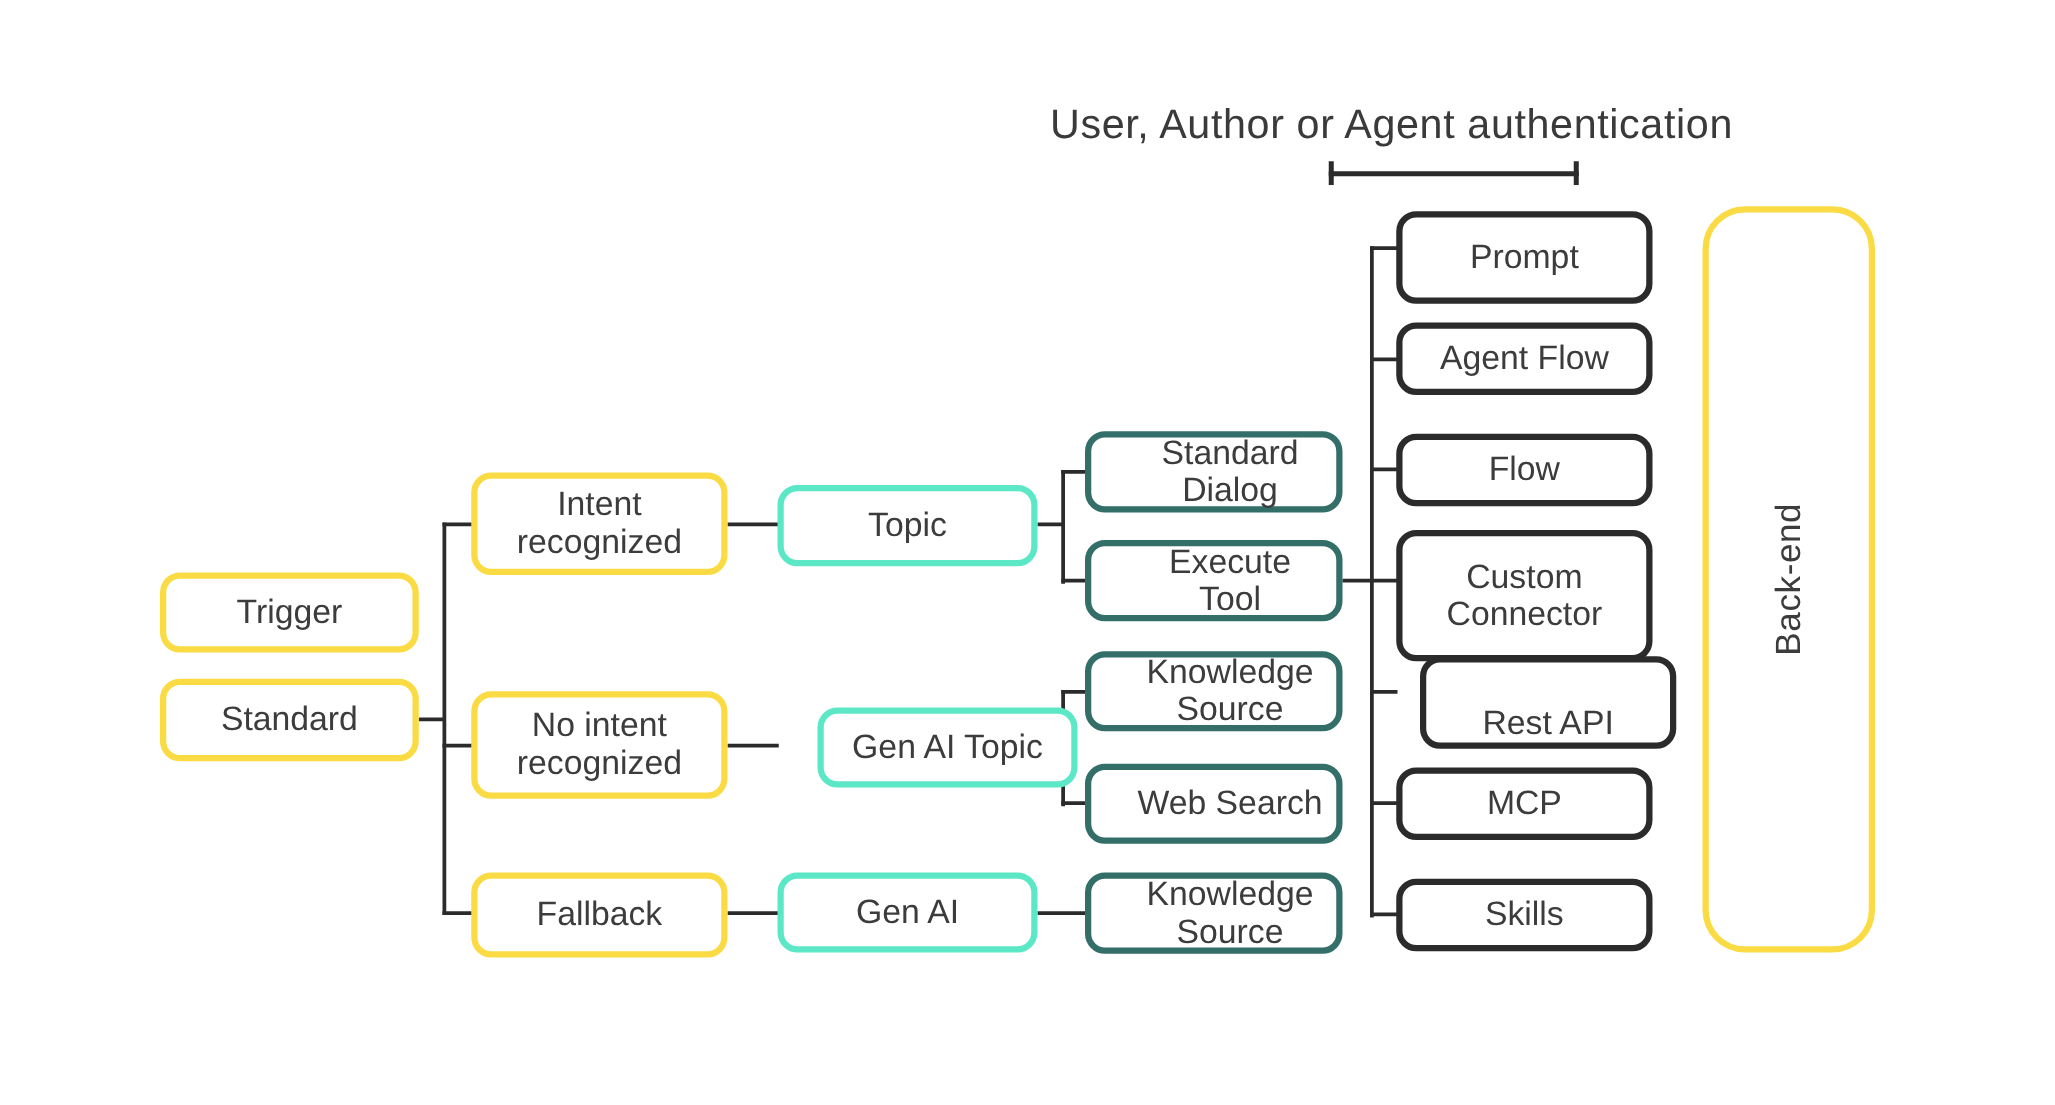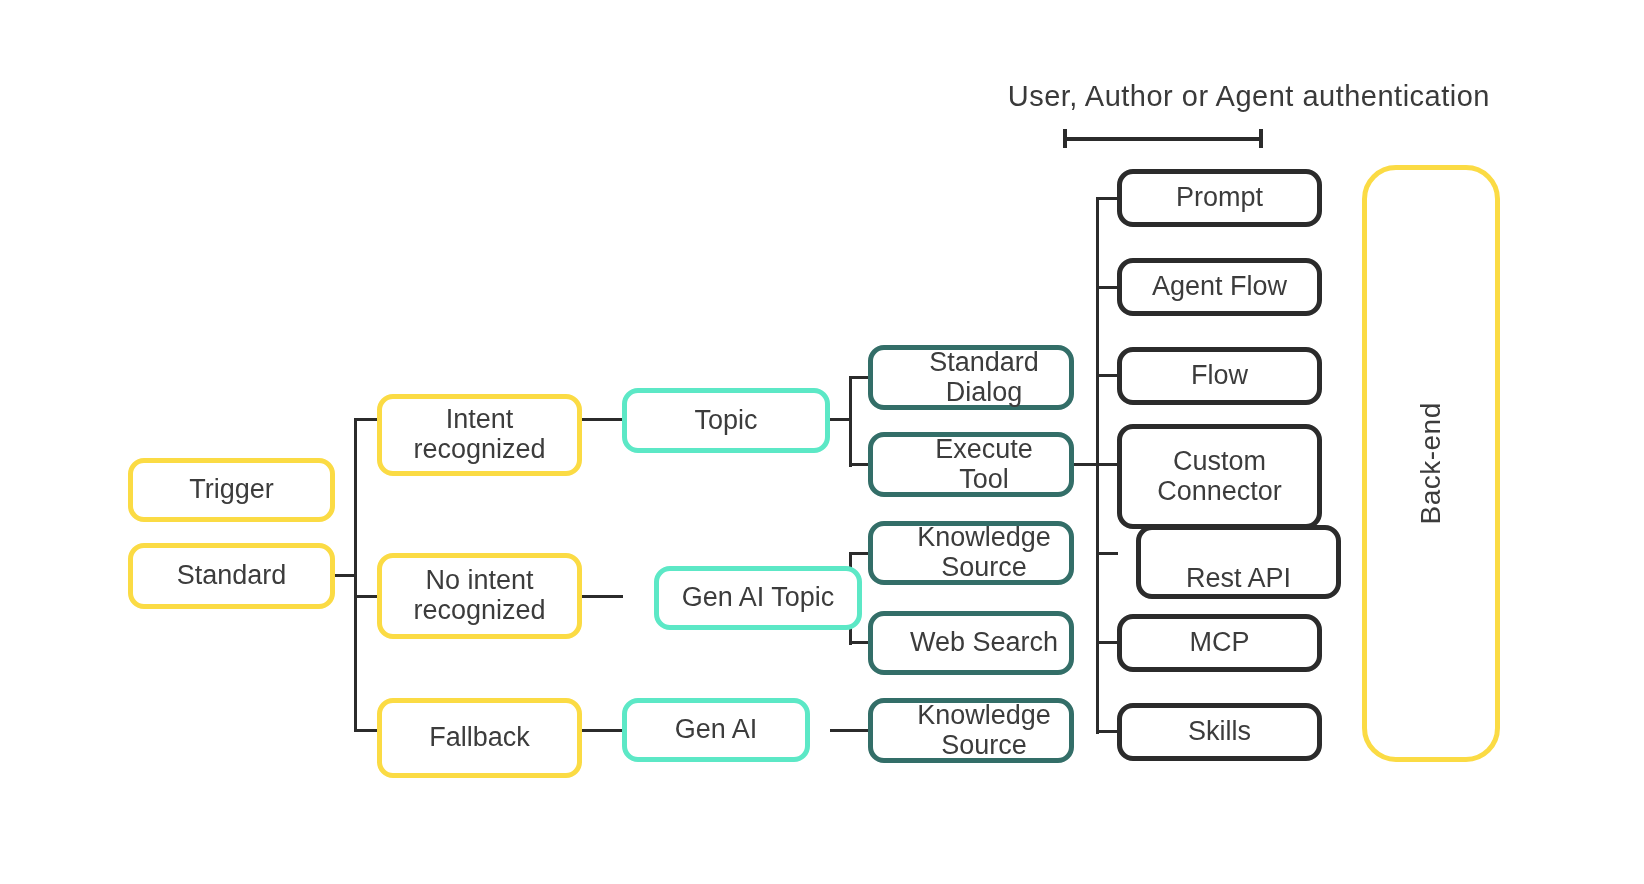--- a/index.html
+++ b/index.html
@@ -1,22 +1,22 @@
 <!DOCTYPE html>
 <html><head>
 <meta charset="utf-8">
 <style>
   html,body{margin:0;padding:0;background:#ffffff;}
   .canvas{
     position:relative;width:1644px;height:884px;background:#ffffff;overflow:hidden;
     font-family:"Liberation Sans", sans-serif;color:#3c3c3c;
   }
   .heading{
-    position:absolute;left:840px;top:80px;width:650px;text-align:right;
-    font-size:29px;letter-spacing:.5px;color:#3a3a3a;white-space:nowrap;
+    position:absolute;left:840px;top:80px;width:650px;text-align:left;
+    font-size:33px;letter-spacing:.5px;color:#3a3a3a;white-space:nowrap;
   }
   .ln{position:absolute;background:#2b2b2b;}
   .bracket-h{position:absolute;left:1063px;top:137px;width:200px;height:4px;background:#2b2b2b;}
   .tick{position:absolute;top:129px;width:4px;height:19px;background:#2b2b2b;}
   .tick-l{left:1063px;} .tick-r{left:1259px;}
 
   .node{
     position:absolute;box-sizing:border-box;background:#ffffff;
     border:5px solid #2b2b2b;border-radius:16px;
     display:flex;align-items:center;justify-content:center;
@@ -24,42 +24,42 @@
   }
   .node span{display:block;}
   .yellow{border-color:#fbdb44;}
   .mint{border-color:#5ce8c6;}
   .teal{border-color:#336e68;padding-left:26px;}
   .black{border-color:#2b2b2b;}
 
   
   .n-trigger   {left:128px;top:458px;width:207px;height:64px;}
   .n-utterance {left:128px;top:543px;width:207px;height:66px;}
-  .n-intent    {left:377px;top:378px;width:205px;height:82px;margin-top:16px;}
+  .n-intent    {left:377px;top:378px;width:205px;height:82px;}
   .n-nointent  {left:377px;top:553px;width:205px;height:86px;}
-  .n-fallback  {left:377px;top:698px;width:205px;height:80px;}
+  .n-fallback  {left:377px;top:698px;width:205px;height:68px;}
   .n-intent span, .n-nointent span{max-width:170px;}
 
   
   .n-topic      {left:622px;top:388px;width:208px;height:65px;}
   .n-genaitopic {left:654px;top:566px;width:208px;height:64px;}
-  .n-genai      {left:622px;top:698px;width:188px;height:64px;align-items:center;}
+  .n-genai      {left:622px;top:698px;width:208px;height:64px;align-items:center;}
 
   
   .n-standard {left:868px;top:345px;width:206px;height:65px;}
   .n-execute  {left:868px;top:432px;width:206px;height:65px;justify-content:center;}
   .n-ks1      {left:868px;top:521px;width:206px;height:64px;}
   .n-websearch{left:868px;top:611px;width:206px;height:64px;}
   .n-ks2      {left:868px;top:698px;width:206px;height:65px;}
   .n-standard span{max-width:140px;}
   .n-execute span{max-width:115px;}
   .n-ks1 span,.n-ks2 span{max-width:150px;}
 
   
-  .n-prompt   {left:1117px;top:169px;width:205px;height:58px;text-align:right;}
+  .n-prompt   {left:1117px;top:169px;width:205px;height:74px;text-align:right;}
   .n-agentflow{left:1117px;top:258px;width:205px;height:58px;}
   .n-flow     {left:1117px;top:347px;width:205px;height:58px;}
   .n-custom   {left:1117px;top:424px;width:205px;height:105px;}
   .n-restapi  {left:1136px;top:525px;width:205px;height:74px;align-items:flex-end;}
   .n-mcp      {left:1117px;top:614px;width:205px;height:58px;}
   .n-skills   {left:1117px;top:703px;width:205px;height:58px;}
   .n-custom span{max-width:160px;}
 
   
   .n-backend{

